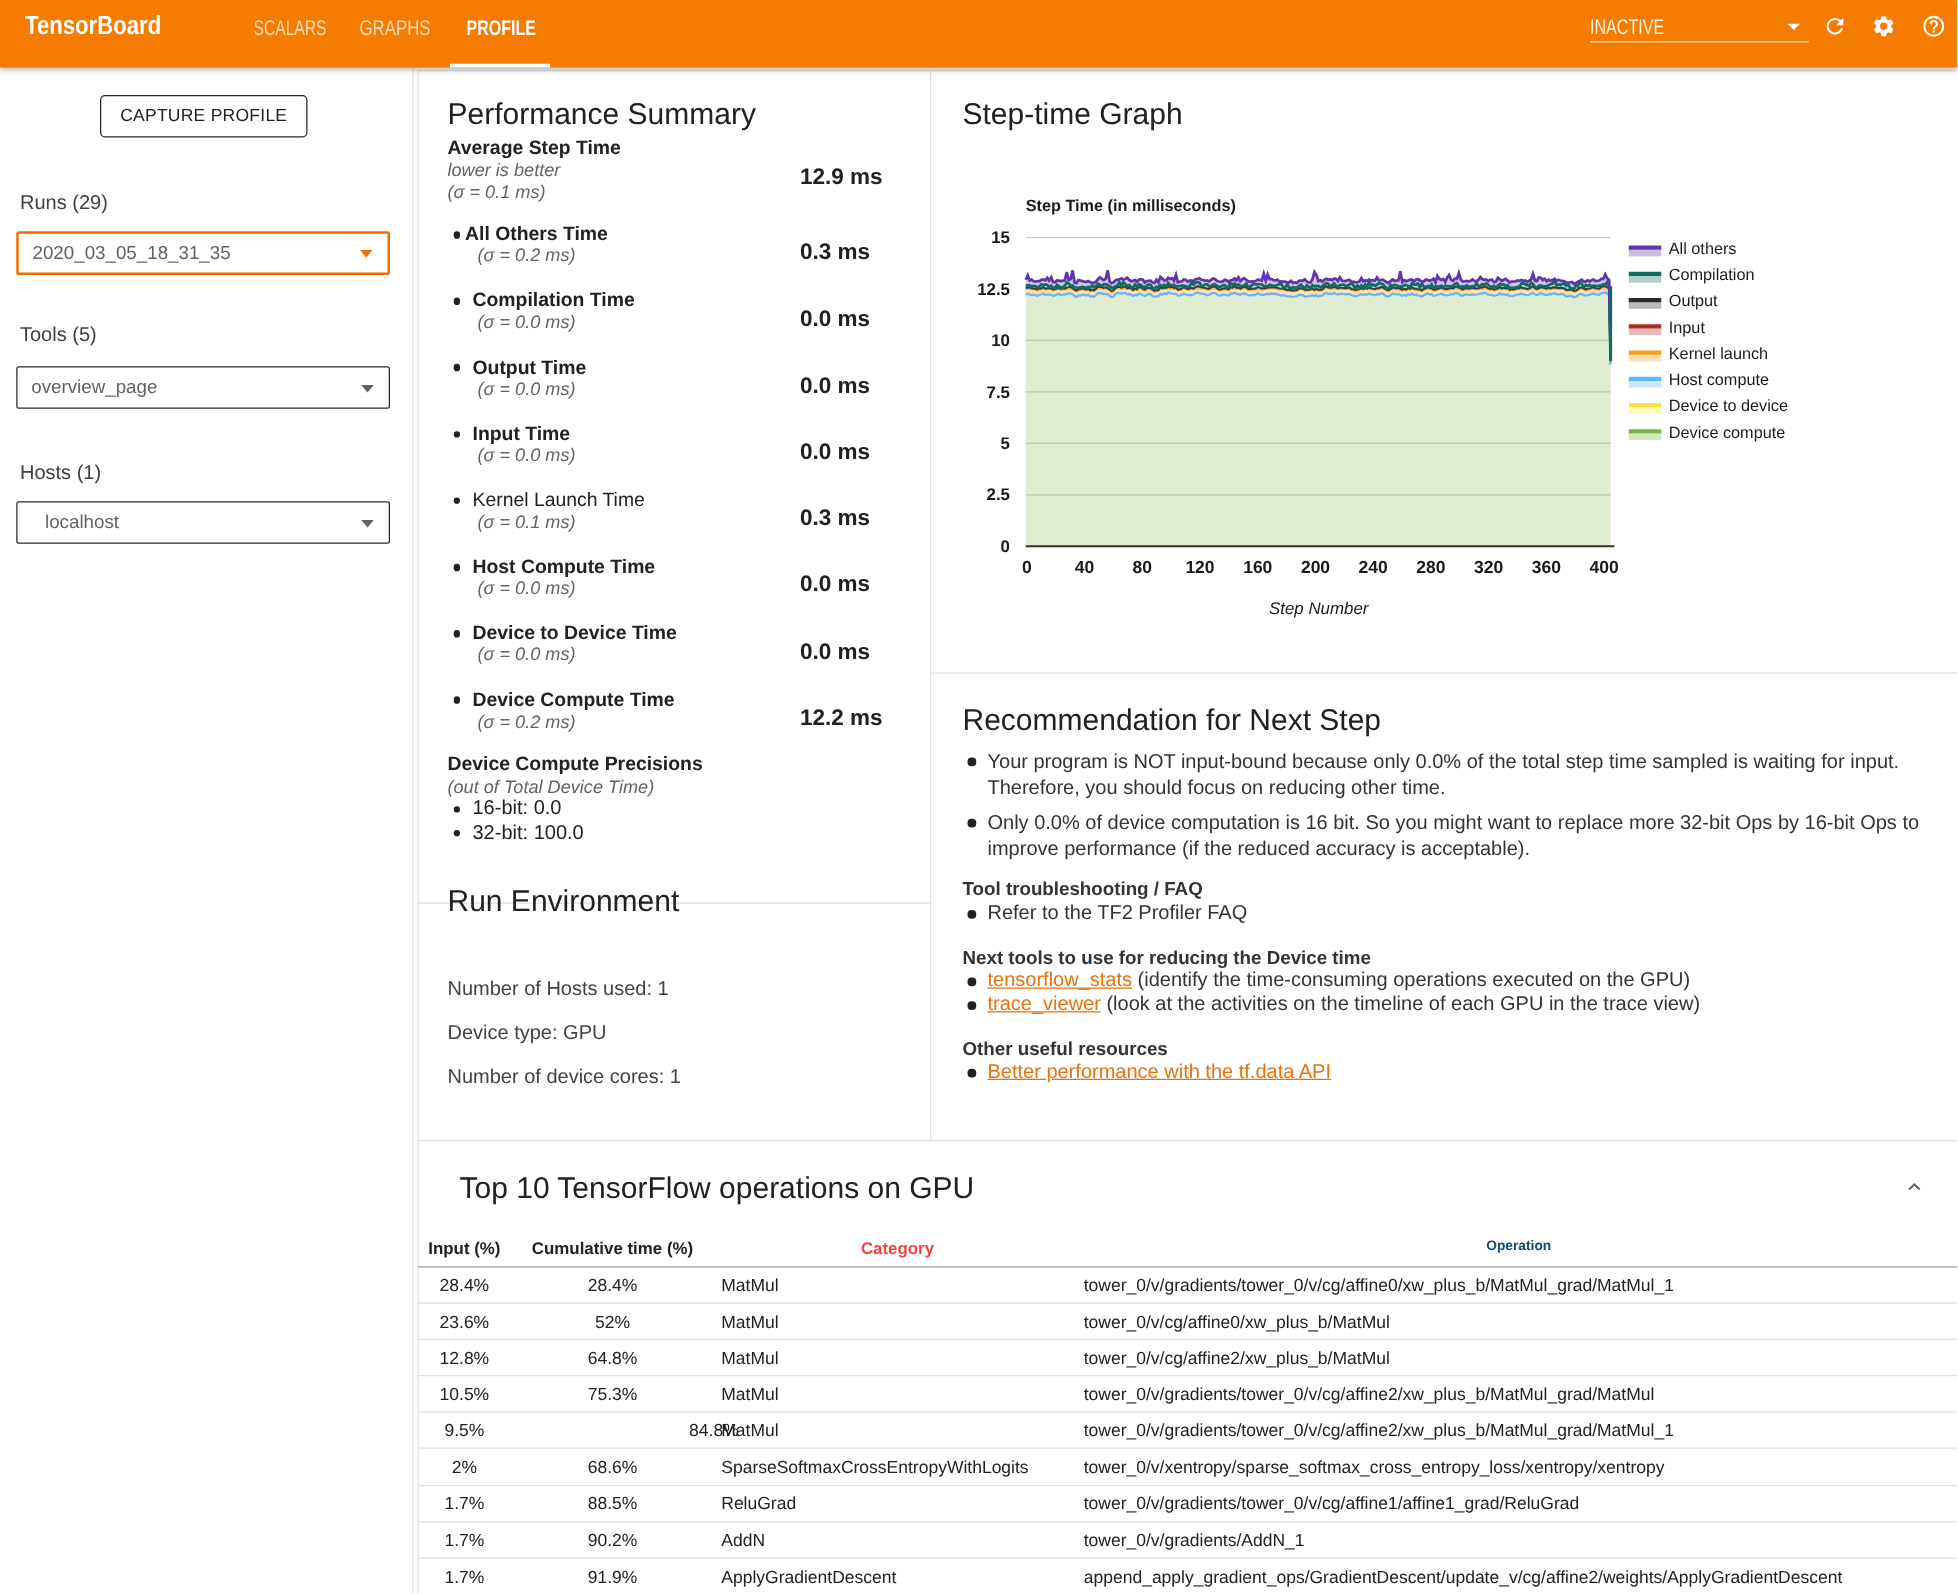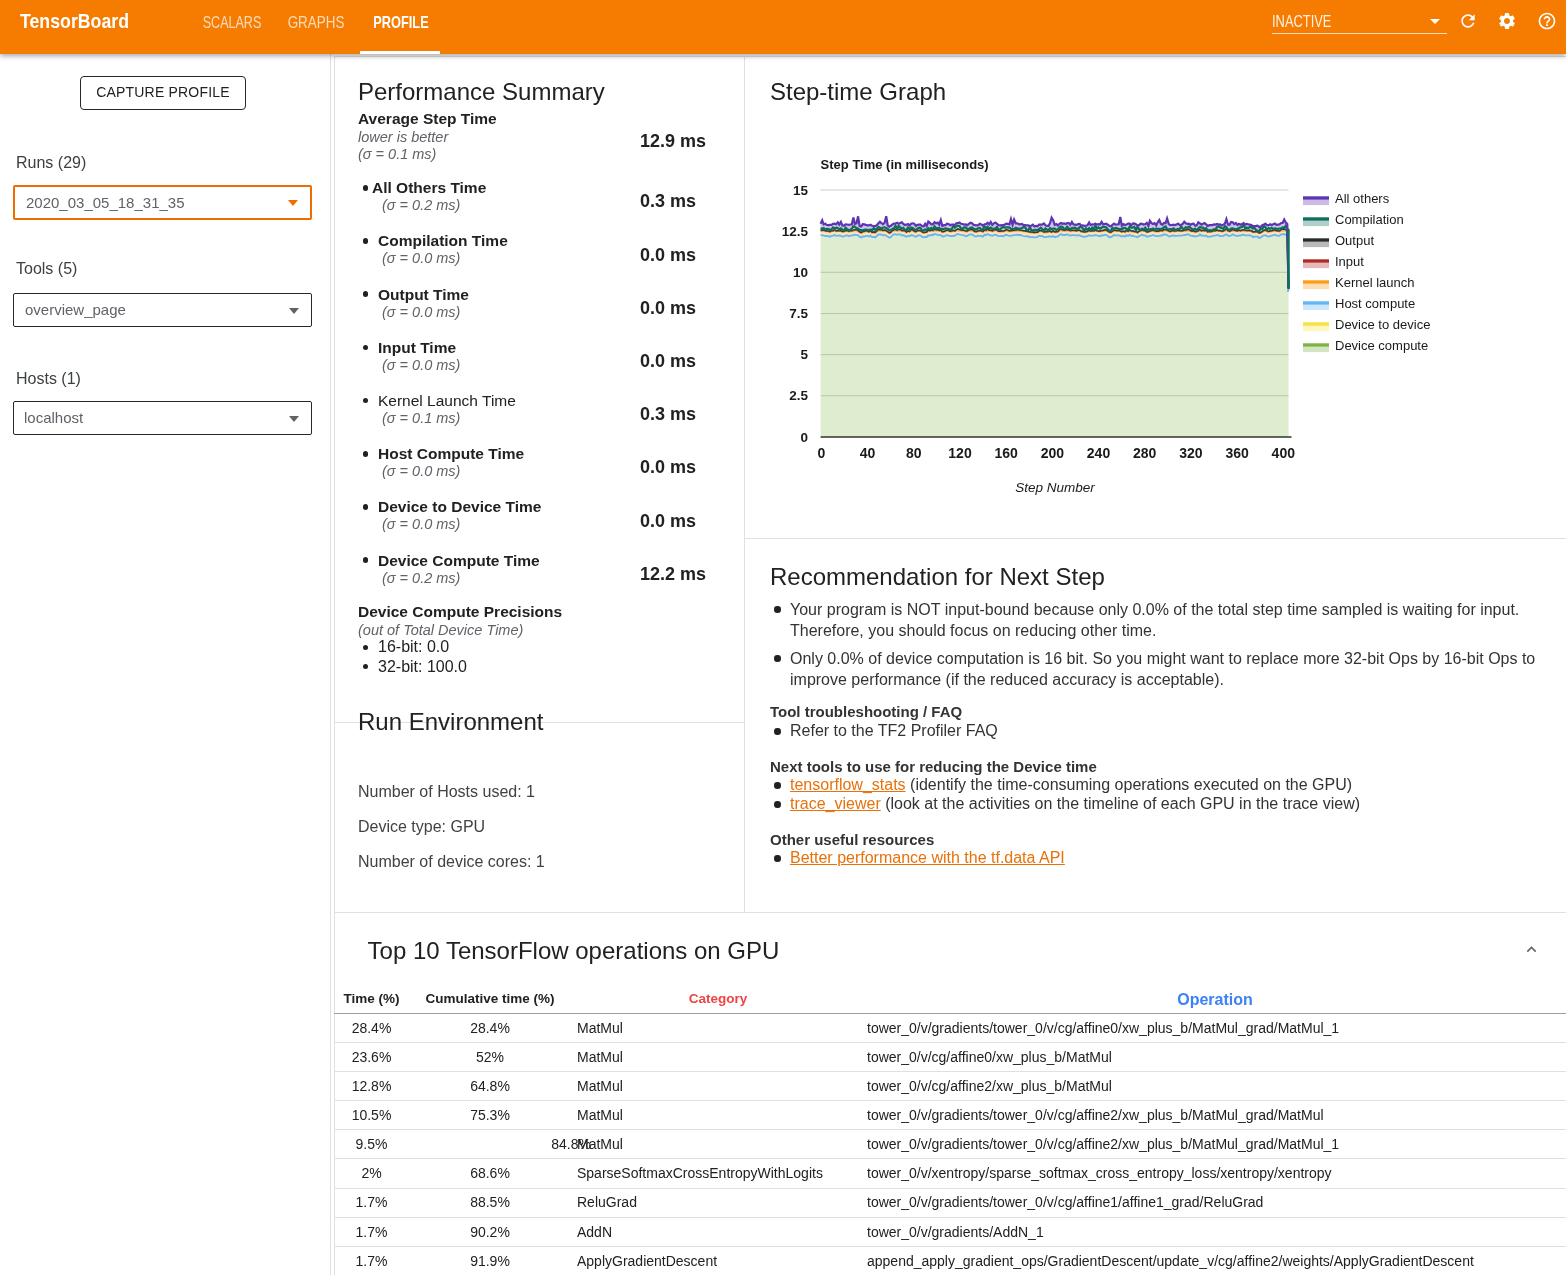--- a/index.html
+++ b/index.html
@@ -30,21 +30,21 @@
       <path d="M11 18h2v-2h-2v2zm1-16C6.48 2 2 6.48 2 12s4.48 10 10 10 10-4.48 10-10S17.52 2 12 2zm0 18c-4.41 0-8-3.59-8-8s3.59-8 8-8 8 3.59 8 8-3.59 8-8 8zm0-14c-2.21 0-4 1.79-4 4h2c0-1.1.9-2 2-2s2 .9 2 2c0 2-3 1.75-3 5h2c0-2.25 3-2.5 3-5 0-2.21-1.79-4-4-4z"></path>
     </svg>
 </div>
 <div class="vline" style="left:330px;top:54px;height:1221px"></div>
 <div class="abs" style="left:80px;top:76px;width:166px;height:34px;border:1.5px solid #24292e;border-radius:4px;font-size:14px;letter-spacing:0.2px;color:#202124;text-align:center;line-height:31px">CAPTURE PROFILE</div>
 <div class="abs" style="left:16px;top:154px;font-size:16px;color:#3c4043">Runs (29)</div>
 <div class="abs" style="left:13px;top:185px;width:299px;height:35px;border:2px solid #ef6c00;border-radius:2px;font-size:15px;color:#5f6368;line-height:31px;padding-left:11px">2020_03_05_18_31_35<div class="abs" style="right:12px;top:13px;width:0;height:0;border-left:5.5px solid transparent;border-right:5.5px solid transparent;border-top:6px solid #ef6c00"></div></div>
 <div class="abs" style="left:16px;top:260px;font-size:16px;color:#3c4043">Tools (5)</div>
 <div class="abs" style="left:13px;top:293px;width:299px;height:34px;border:1.5px solid #24292e;border-radius:2px;font-size:15px;color:#5f6368;line-height:31px;padding-left:11px">overview_page<div class="abs" style="right:12px;top:14px;width:0;height:0;border-left:5.5px solid transparent;border-right:5.5px solid transparent;border-top:6px solid #5f6368"></div></div>
 <div class="abs" style="left:16px;top:370px;font-size:16px;color:#3c4043">Hosts (1)</div>
-<div class="abs" style="left:13px;top:401px;width:299px;height:34px;border:1.5px solid #24292e;border-radius:2px;font-size:15px;color:#5f6368;line-height:31px;padding-left:10px">localhost<div class="abs" style="right:12px;top:14px;width:0;height:0;border-left:5.5px solid transparent;border-right:5.5px solid transparent;border-top:6px solid #5f6368"></div></div>
+<div class="abs" style="left:13px;top:401px;width:299px;height:34px;border:1.5px solid #24292e;border-radius:2px;font-size:15px;color:#5f6368;line-height:31px;padding-left:22px">localhost<div class="abs" style="right:12px;top:14px;width:0;height:0;border-left:5.5px solid transparent;border-right:5.5px solid transparent;border-top:6px solid #5f6368"></div></div>
 <div class="vline" style="left:334px;top:56px;height:1219px"></div>
 <div class="vline" style="left:744px;top:56px;height:856px"></div>
 <div class="hline" style="left:334px;top:56px;width:1232px"></div>
 <div class="hline" style="left:334px;top:722px;width:410px"></div>
 <div class="hline" style="left:744px;top:538px;width:822px"></div>
 <div class="hline" style="left:334px;top:912px;width:1232px"></div>
 <div style="position:absolute;left:358px;top:78px"><span class="ttl">Performance Summary</span></div>
 <div style="position:absolute;left:358px;top:110px;font-size:15.5px;font-weight:bold;color:#212121">Average Step Time</div>
 <div style="position:absolute;left:358px;top:128.5px;font-size:14.5px;color:#5f6368;font-style:italic">lower is better</div>
 <div style="position:absolute;left:358px;top:146.2px;font-size:14.5px;color:#5f6368;font-style:italic">(σ = 0.1 ms)</div>
@@ -170,24 +170,24 @@
 <div style="position:absolute;left:790px;top:775.9px;font-size:16px;color:#333"><span class="lnk">tensorflow_stats</span> (identify the time-consuming operations executed on the GPU)</div>
 <div class="dot2" style="left:774px;top:801px"></div>
 <div style="position:absolute;left:790px;top:794.8px;font-size:16px;color:#333"><span class="lnk">trace_viewer</span> (look at the activities on the timeline of each GPU in the trace view)</div>
 <div style="position:absolute;left:770px;top:830.9px;font-size:15px;font-weight:bold;color:#333">Other useful resources</div>
 <div class="dot2" style="left:774px;top:855px"></div>
 <div style="position:absolute;left:790px;top:848.9px;font-size:16px"><span class="lnk">Better performance with the tf.data API</span></div>
 <div style="position:absolute;left:367.6px;top:937px"><span class="ttl">Top 10 TensorFlow operations on GPU</span></div>
 <svg class="abs" style="left:1522px;top:940px" width="19" height="19" viewBox="0 0 24 24" fill="#616161">
     <path d="M12 8l-6 6 1.41 1.41L12 10.83l4.59 4.58L18 14l-6-6z"></path>
   </svg>
-<div style="position:absolute;left:334px;top:991.2px;width:75px;text-align:center;font-size:13.5px;font-weight:bold;color:#212121">Time (%)</div>
+<div style="position:absolute;left:334px;top:991.2px;width:75px;text-align:center;font-size:13.5px;font-weight:bold;color:#212121">Input (%)</div>
 <div style="position:absolute;left:409px;top:991.2px;width:162px;text-align:center;font-size:13.5px;font-weight:bold;color:#212121">Cumulative time (%)</div>
 <div style="position:absolute;left:571px;top:991.2px;width:294px;text-align:center;font-size:13.5px;font-weight:bold;color:#ef4444">Category</div>
-<div style="position:absolute;left:865px;top:991.2px;width:700px;text-align:center;font-size:16px;font-weight:bold;color:#3b82f6">Operation</div>
+<div style="position:absolute;left:865px;top:991.2px;width:700px;text-align:center;font-size:11px;font-weight:bold;color:#0c4a6e">Operation</div>
 <div class="abs" style="left:334px;top:1012.6px;width:1232px;height:1px;background:#9e9e9e"></div>
 <div style="position:absolute;left:334px;top:1019.5px;width:75px;text-align:center;font-size:14px;color:#212121">28.4%</div>
 <div style="position:absolute;left:409px;top:1019.5px;width:162px;text-align:center;font-size:14px;color:#212121">28.4%</div>
 <div style="position:absolute;left:577px;top:1019.5px;font-size:14px;color:#212121">MatMul</div>
 <div style="position:absolute;left:867px;top:1019.5px;font-size:14px;color:#212121">tower_0/v/gradients/tower_0/v/cg/affine0/xw_plus_b/MatMul_grad/MatMul_1</div>
 <div class="hline" style="left:334px;top:1041.8px;width:1232px"></div>
 <div style="position:absolute;left:334px;top:1048.7px;width:75px;text-align:center;font-size:14px;color:#212121">23.6%</div>
 <div style="position:absolute;left:409px;top:1048.7px;width:162px;text-align:center;font-size:14px;color:#212121">52%</div>
 <div style="position:absolute;left:577px;top:1048.7px;font-size:14px;color:#212121">MatMul</div>
 <div style="position:absolute;left:867px;top:1048.7px;font-size:14px;color:#212121">tower_0/v/cg/affine0/xw_plus_b/MatMul</div>

